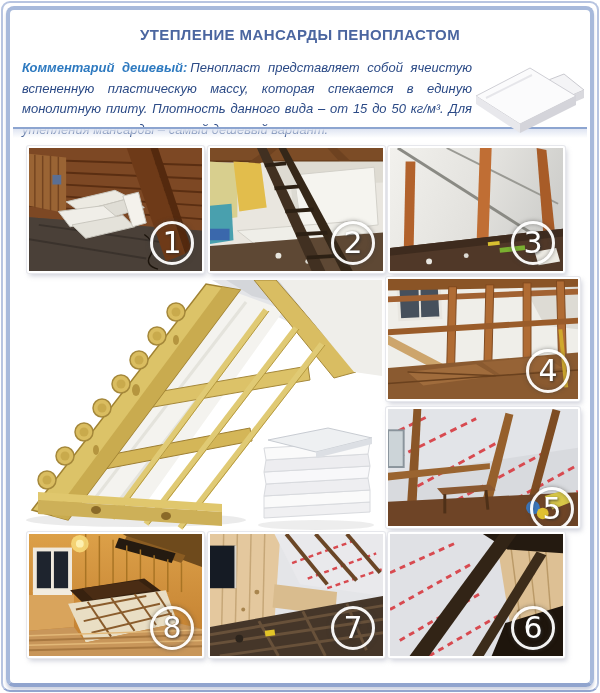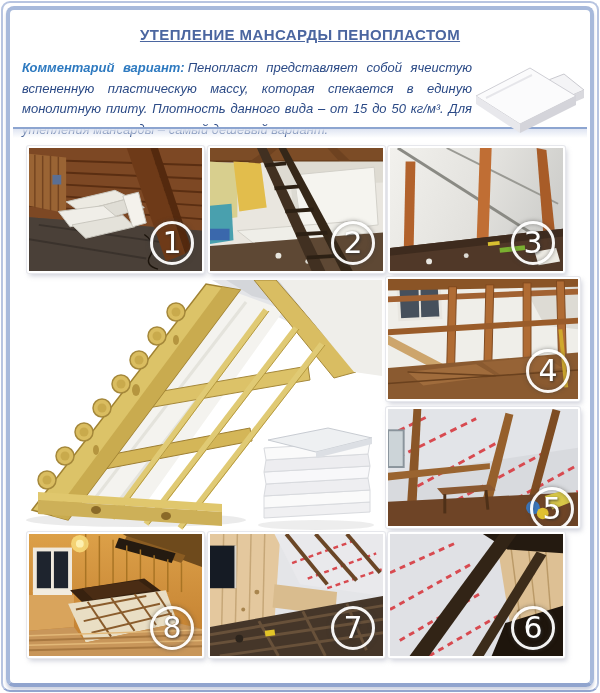--- a/index.html
+++ b/index.html
@@ -12,21 +12,21 @@
     position:absolute;inset:1px;border:2px solid #b7c4e0;border-bottom-color:#93a6d0;
     border-radius:9px;pointer-events:none;
   }
   .frame-inner{
     position:absolute;inset:6px;border:4px solid #a7b9db;border-bottom-color:#8fa;
     border-bottom-color:#90a4ce;border-radius:8px;pointer-events:none;
     box-shadow:0 3px 3px rgba(150,160,190,.45);
   }
   .title{
     position:absolute;left:0;right:0;top:26px;margin:0;text-align:center;
-    font-size:15px;font-weight:bold;letter-spacing:.4px;color:#4b66a0;text-decoration:underline;
+    font-size:15px;font-weight:bold;letter-spacing:.4px;color:#4b66a0;
   }
   .comment{position:absolute;left:22px;top:58px;width:450px;}
   .comment p{
     margin:0;text-align:justify;font-style:italic;font-size:13px;line-height:1.58;
     color:#2b4a86;
   }
   .comment .label{color:#2e7ac0;font-weight:bold;margin-right:3px;}
   .divider{position:absolute;left:13px;width:574px;top:127px;height:2px;background:#8da5d0;}
   .divider-fade{
     position:absolute;left:13px;width:574px;top:129px;height:9px;
@@ -64,21 +64,21 @@
 </head>
 <body>
 
 <div class="stage">
   <div class="frame-outer"></div>
   <div class="frame-inner"></div>
 
   <h1 class="title">УТЕПЛЕНИЕ МАНСАРДЫ ПЕНОПЛАСТОМ</h1>
 
   <div class="comment">
-    <p><span class="label">Комментарий вариант:</span><span>Пенопласт представляет собой ячеистую вспененную пластическую массу, которая спекается в единую монолитную плиту. Плотность данного вида – от 15 до 50 кг/м³. Для утепления мансарды – самый дешевый вариант.</span></p>
+    <p><span class="label">Комментарий дешевый:</span><span>Пенопласт представляет собой ячеистую вспененную пластическую массу, которая спекается в единую монолитную плиту. Плотность данного вида – от 15 до 50 кг/м³. Для утепления мансарды – самый дешевый вариант.</span></p>
   </div>
 
   <div class="foam-icon">
     <svg viewBox="0 0 116 84">
       <polygon points="4,38 62,8 114,34 58,72" fill="#ffffff"></polygon>
 
       <polygon points="30,44 92,20 112,36 52,62" fill="#f4f4f6" stroke="#c9c9cf" stroke-width="1"></polygon>
       <polygon points="52,62 112,36 112,44 52,70" fill="#d9d9de"></polygon>
       <polygon points="30,44 52,62 52,70 30,52" fill="#e4e4e8"></polygon>
 

